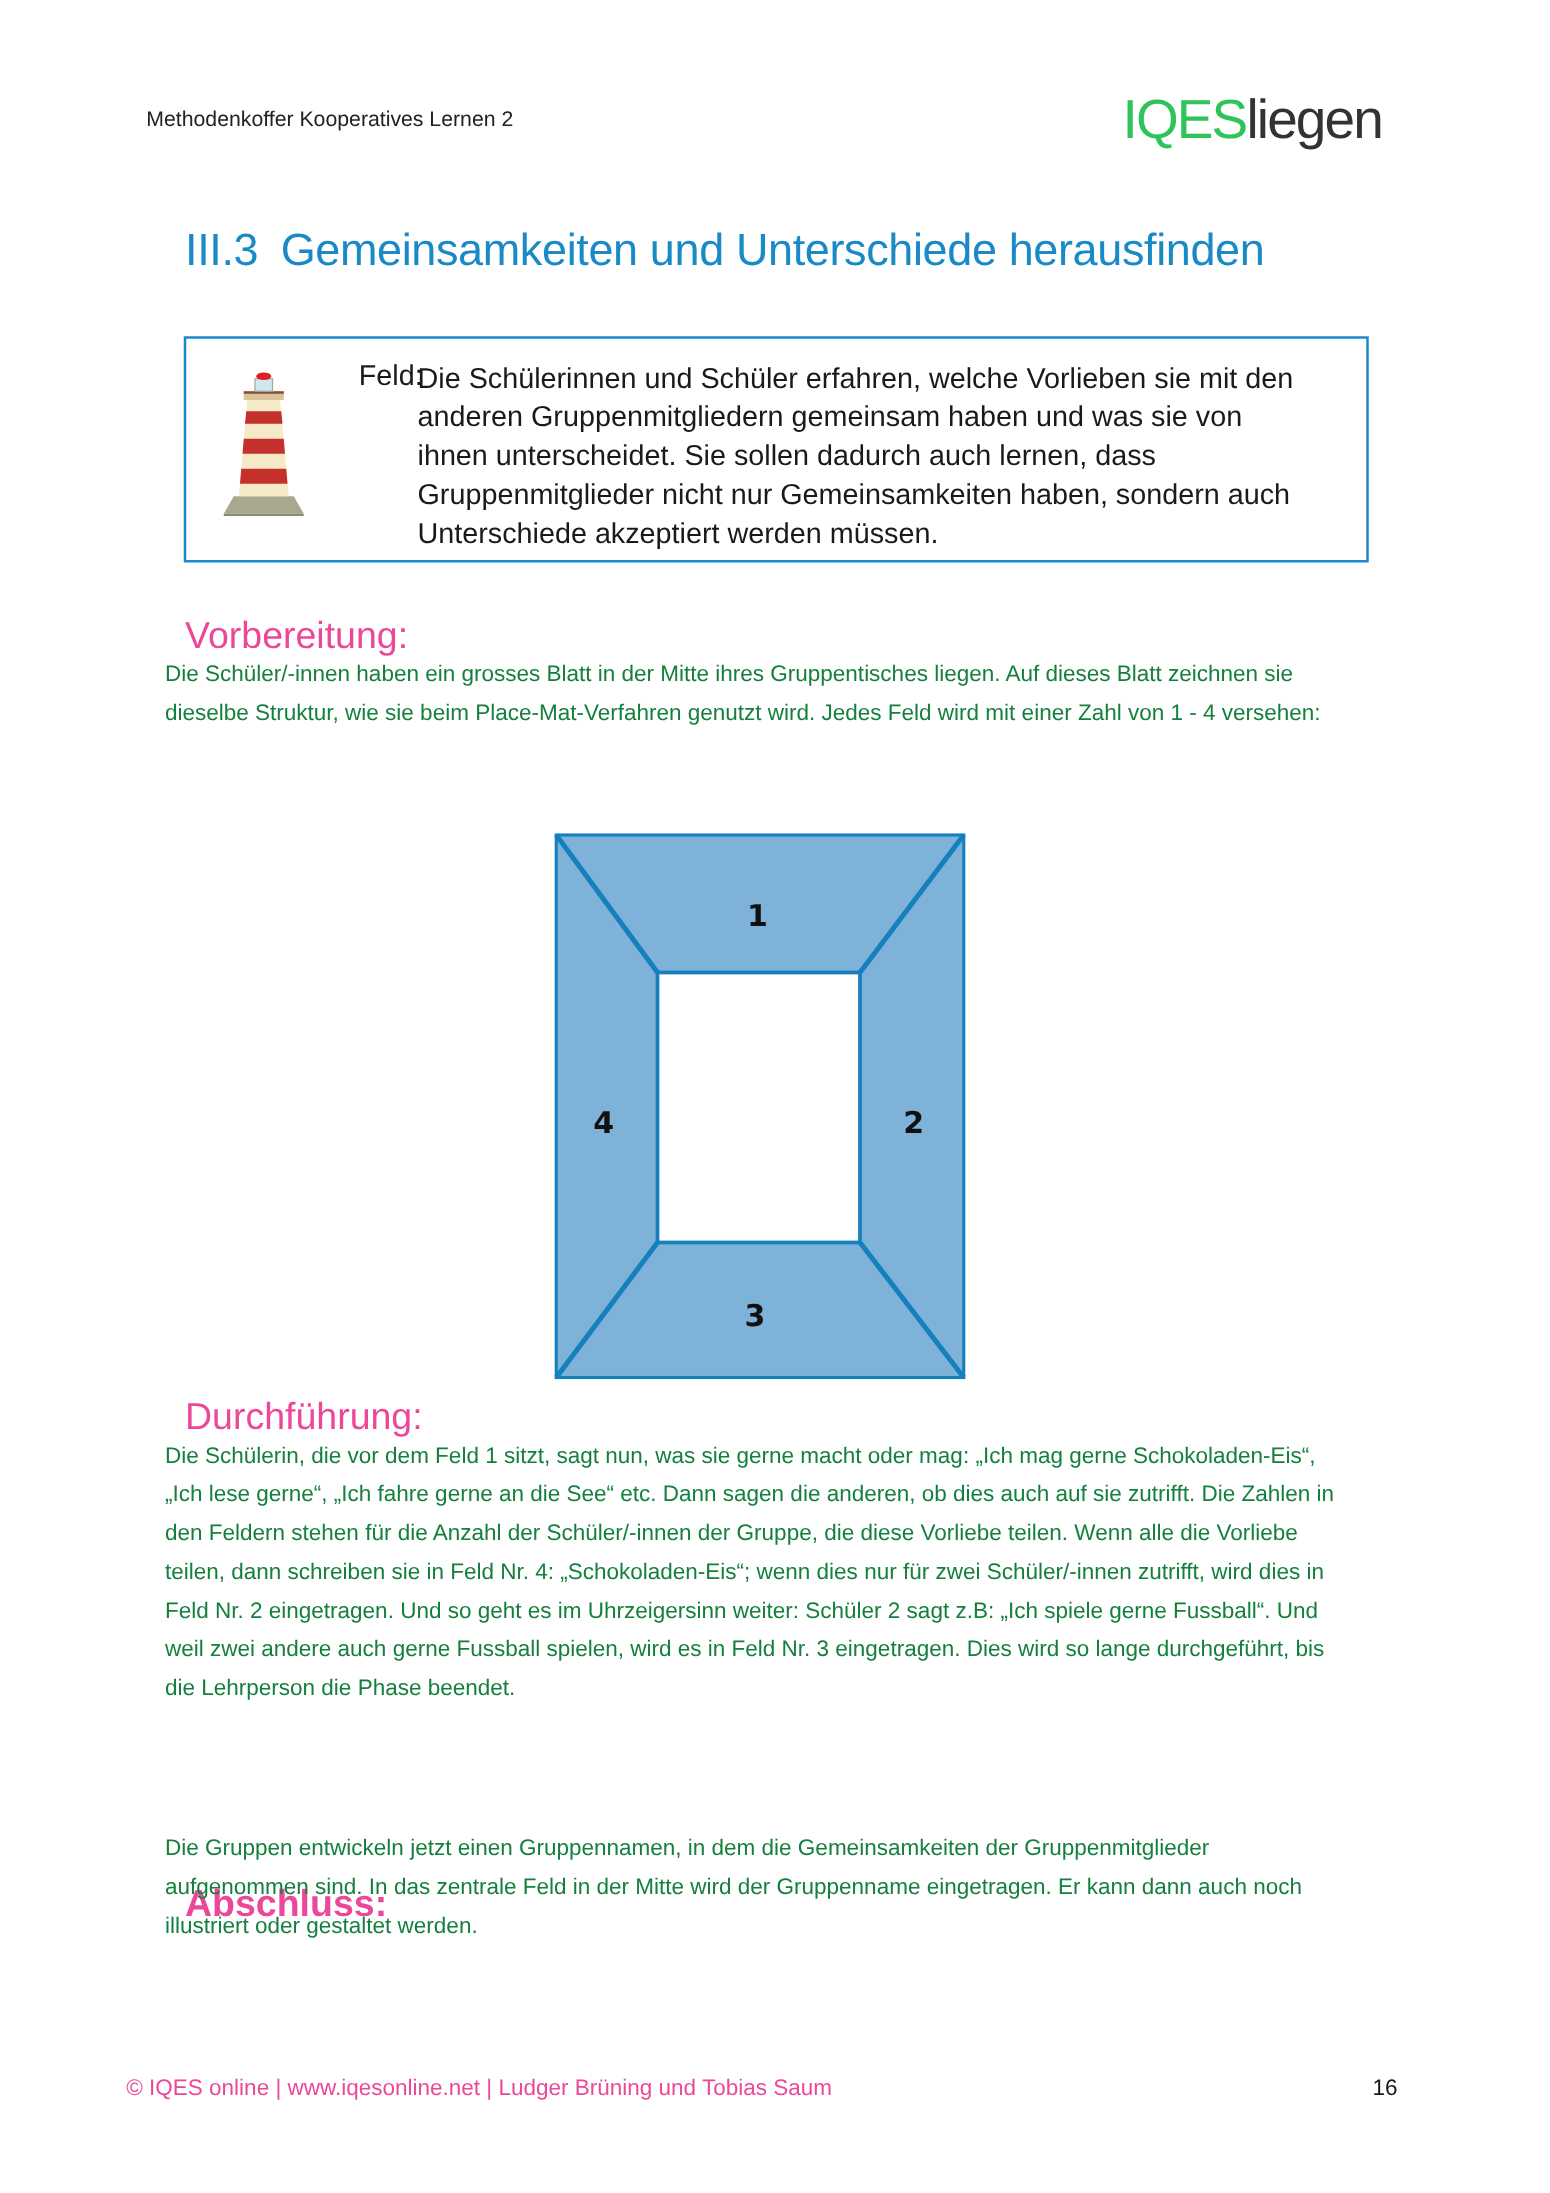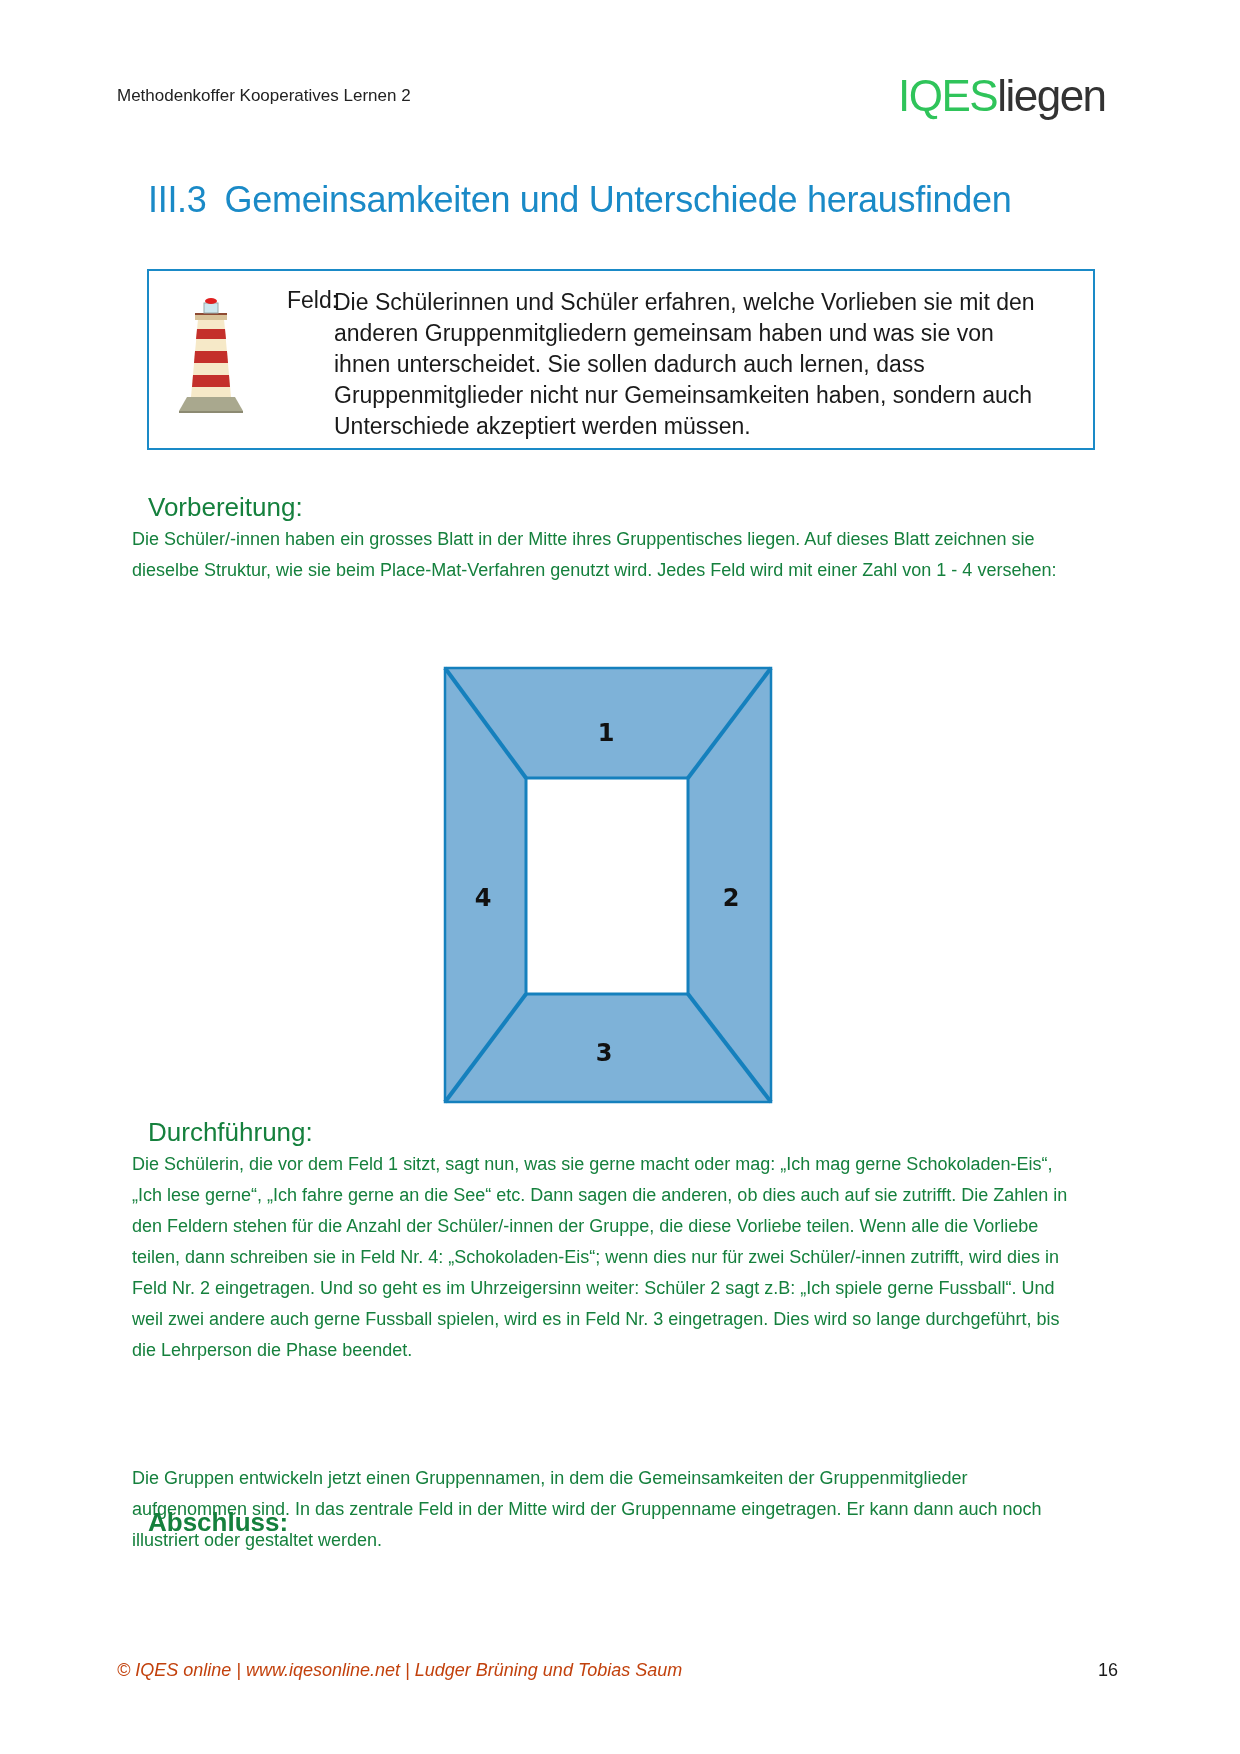--- a/index.html
+++ b/index.html
@@ -12,27 +12,27 @@
   .logo .online { color: #333333; }
   .title { left: 148px; top: 140px; font-size: 36px; color: #1a8ac7; letter-spacing: -0.3px; white-space: nowrap; margin-top: 39px; }
   .title .num { margin-right: 18px; }
 
   .goal-box { left: 147px; top: 269px; width: 944px; height: 177px;
               border: 2px solid #1a8ac7; box-sizing: content-box; }
   .lighthouse { left: 22px; top: 20px; width: 80px; height: 122px; }
   .goal-label { left: 138px; top: 16px; font-size: 23px; color: #1a1a1a; }
   .goal-text { left: 185px; top: 16px; width: 720px; font-size: 23px; line-height: 31px; color: #1a1a1a; }
 
-  .section-head { font-size: 26px; color: #15803d; left: 148px; }
+  .section-head { font-size: 30px; color: #ec4899; left: 148px; }
   .body-text { font-size: 18px; line-height: 31px; color: #15803d; left: 132px; width: 940px; }
 
   .diagram { left: 440px; top: 662px; width: 340px; height: 448px; }
   .diagram text { font-family: "DejaVu Sans", sans-serif; font-weight: bold; font-size: 24px; fill: #111; }
 
-  .footer { left: 117px; top: 1660px; font-size: 18px; color: #c2410c; font-style: italic; }
+  .footer { left: 101px; top: 1660px; font-size: 18px; color: #ec4899; }
   .page-num { left: 1098px; top: 1660px; font-size: 18px; color: #1a1a1a; }
 </style>
 </head>
 <body>
 
 <div class="abs running-head">Methodenkoffer Kooperatives Lernen 2</div>
 <div class="abs logo">
   <span class="iqes">IQES</span><span class="online">liegen</span>
 </div>
 

